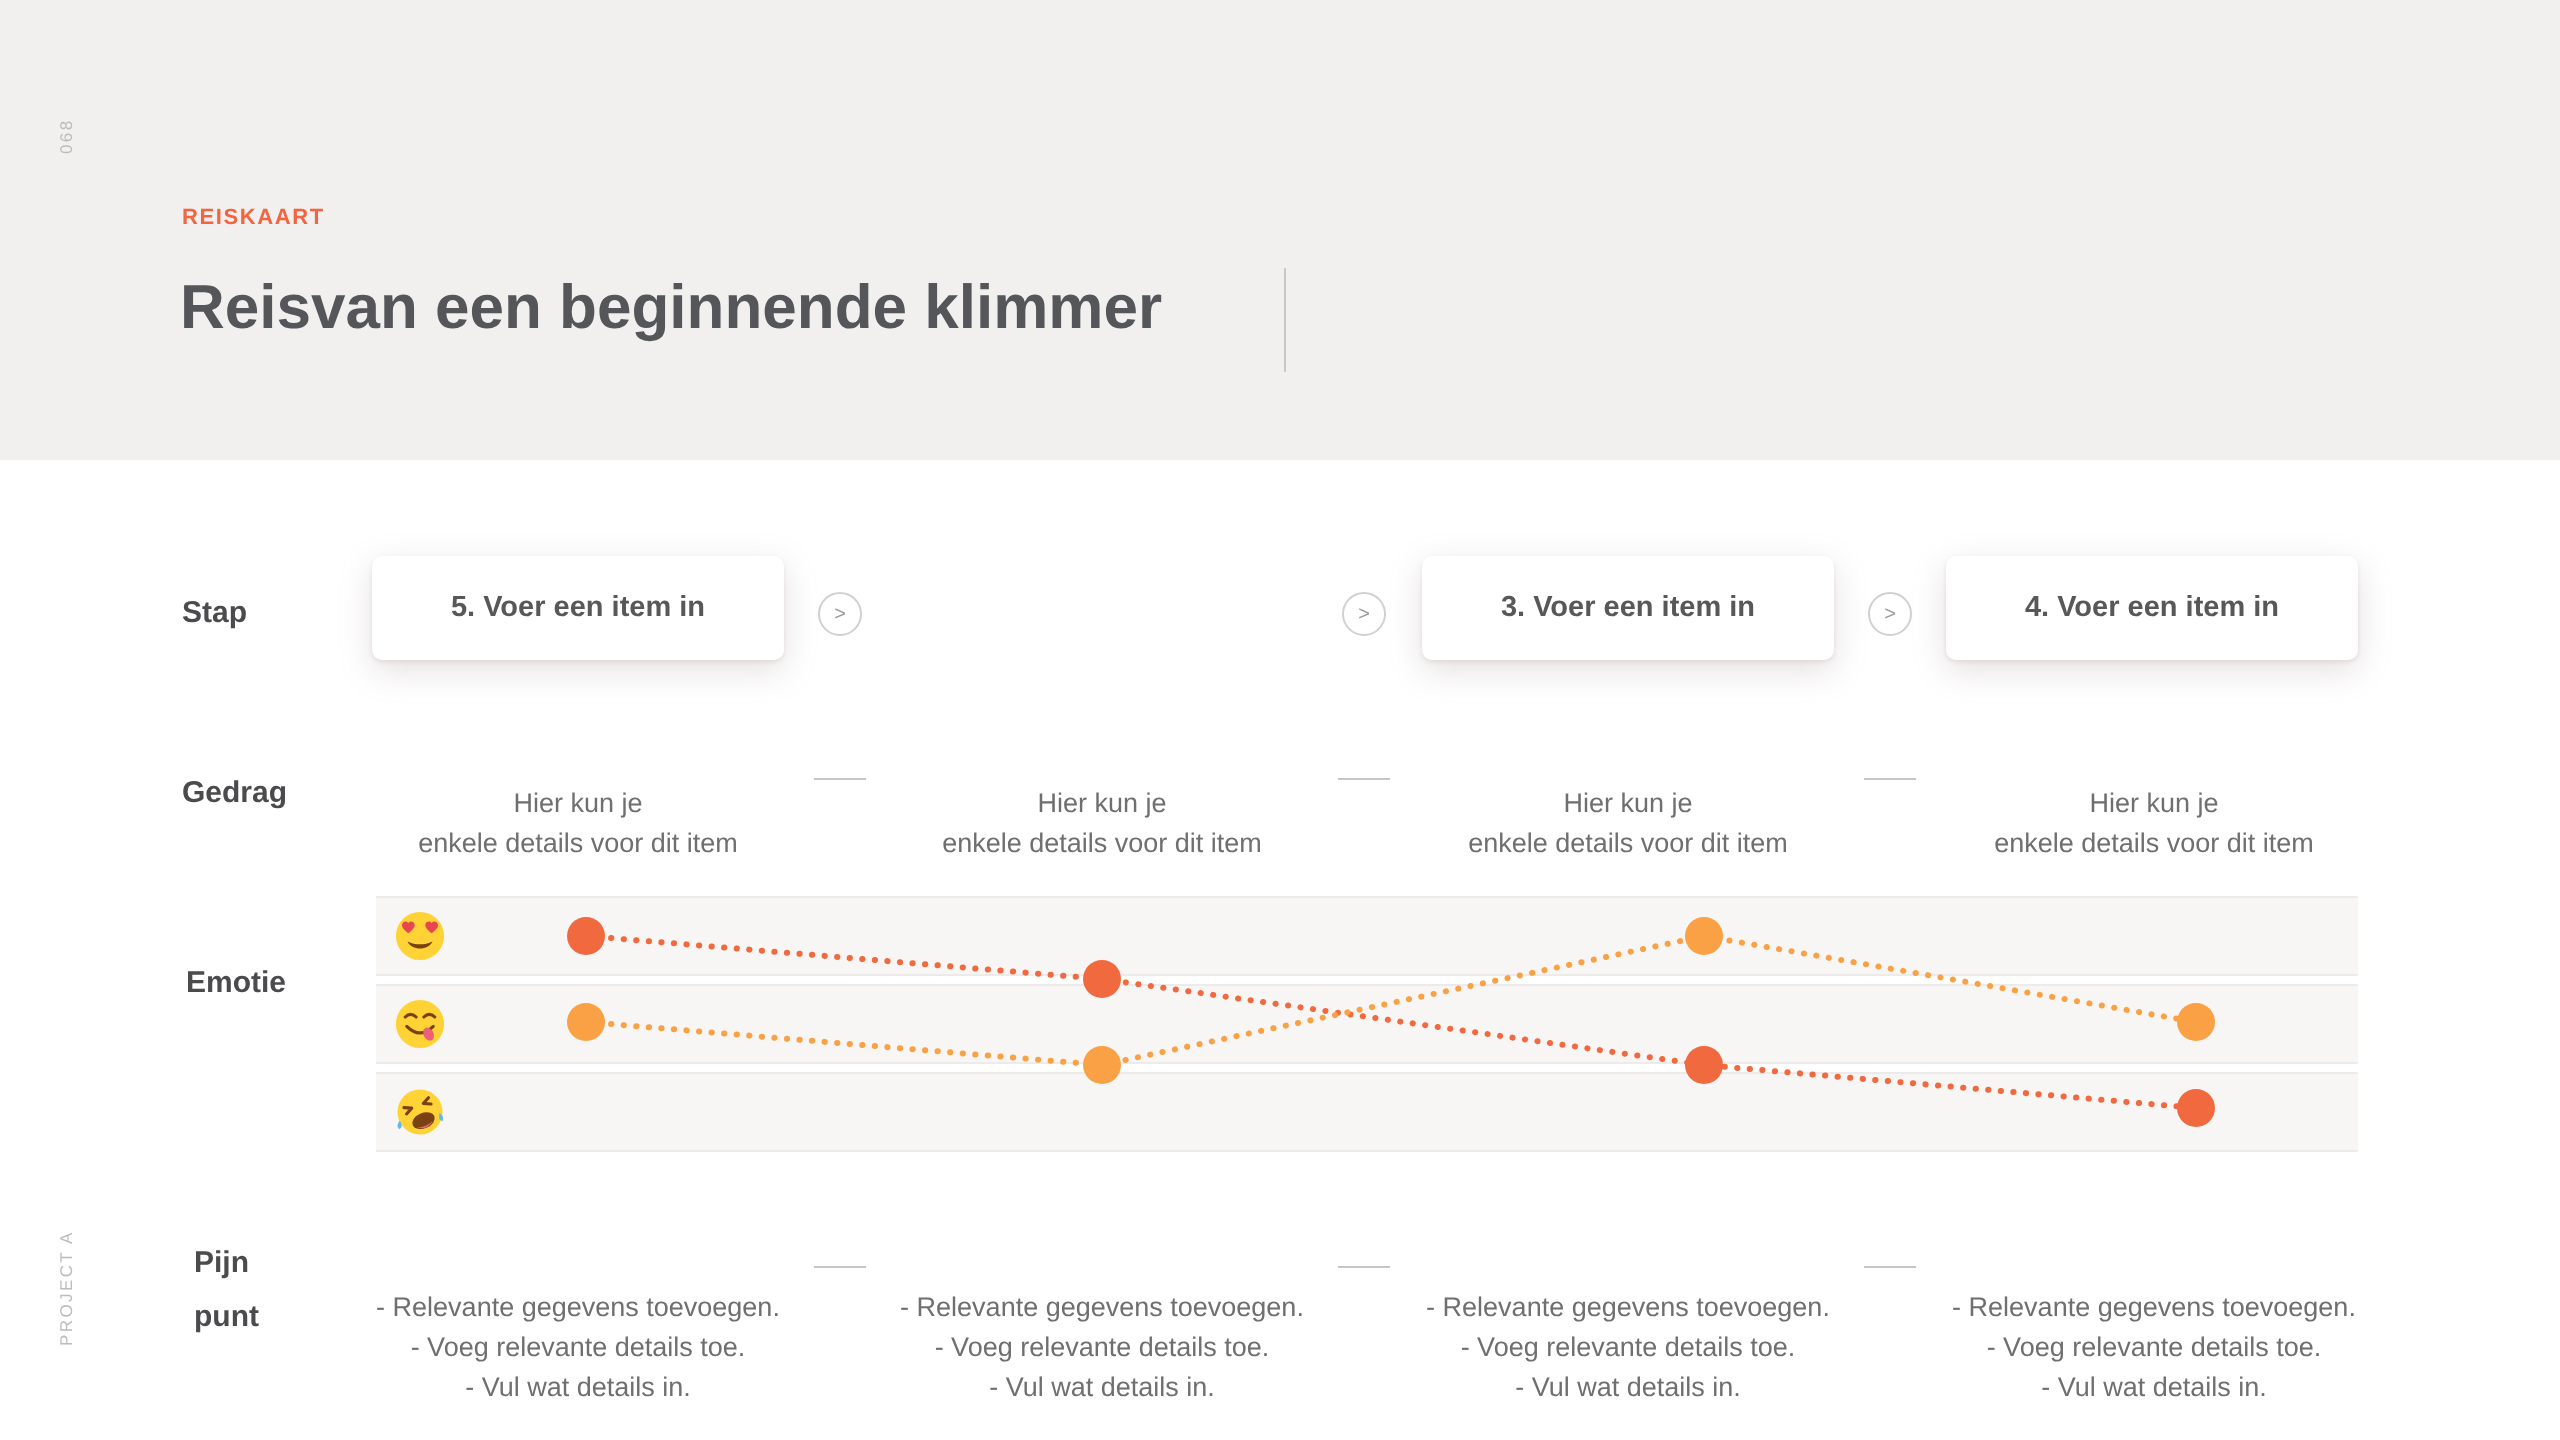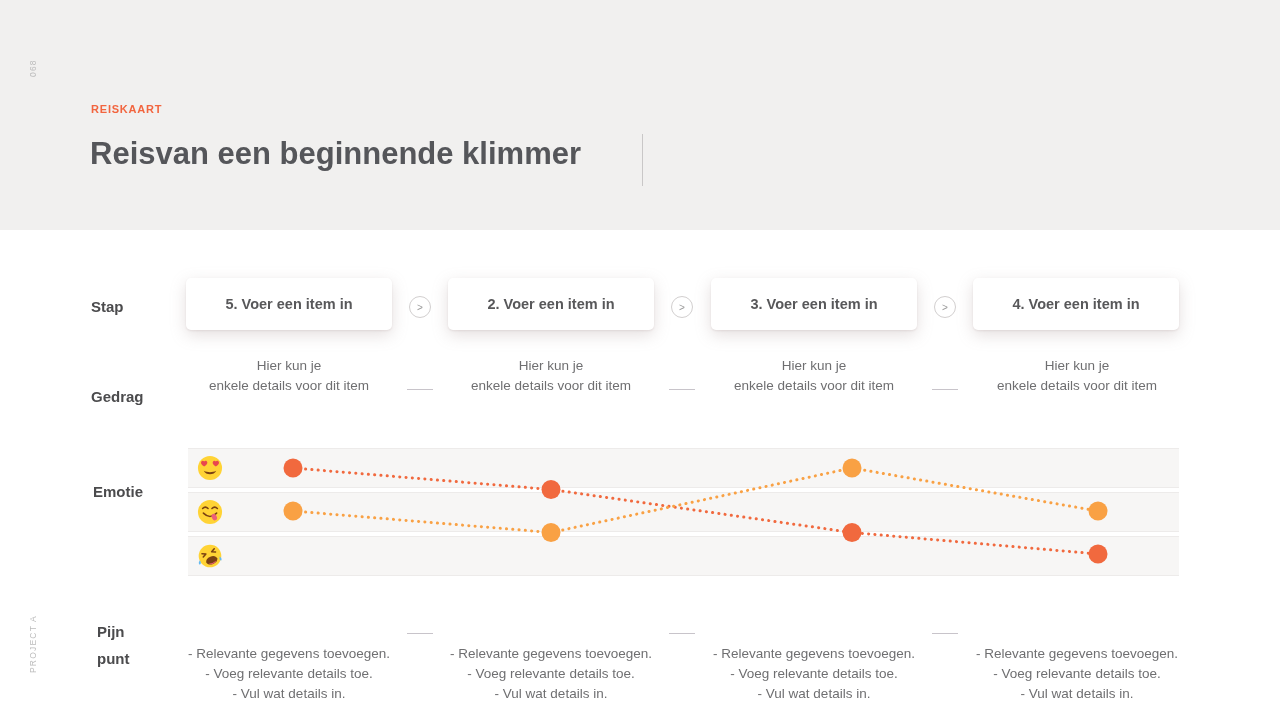--- a/index.html
+++ b/index.html
@@ -36,21 +36,21 @@
 
   .arrow-circle{position:absolute;top:296px;width:22px;height:22px;border:1px solid #d2cfcf;
                 border-radius:50%;display:flex;align-items:center;justify-content:center;
                 font-size:10px;color:#9a9a9a;box-sizing:border-box;}
   .arrow-circle.a1{left:409px;} .arrow-circle.a2{left:671px;} .arrow-circle.a3{left:934px;}
 
   .colblock{position:absolute;width:230px;text-align:center;font-size:13.5px;
             line-height:20px;color:#6f6f71;}
   .colblock.b1{left:174px;} .colblock.b2{left:436px;}
   .colblock.b3{left:699px;} .colblock.b4{left:962px;}
-  .colblock.gedrag{top:356px;}
+  .colblock.gedrag{top:392px;}
   .colblock.pain{top:604px;margin-top:40px;}
 
   .dash{position:absolute;width:26px;height:1px;background:#c8c4ca;}
   .dash.gd1{left:407px;top:389px;} .dash.gd2{left:669px;top:389px;} .dash.gd3{left:932px;top:389px;}
   .dash.pd1{left:407px;top:633px;} .dash.pd2{left:669px;top:633px;} .dash.pd3{left:932px;top:633px;}
 
   .band{position:absolute;left:188px;width:991px;height:40px;background:#f7f6f5;
         border-top:1px solid #edebea;border-bottom:1px solid #edebea;box-sizing:border-box;}
   .band.r1{top:448px;} .band.r2{top:492px;} .band.r3{top:536px;}
 
@@ -73,21 +73,20 @@
 
   <div class="rowlabel stap">Stap</div>
   <div class="rowlabel gedrag">Gedrag</div>
   <div class="rowlabel emotie">Emotie</div>
   <div class="rowlabel pijn">
     <div>Pijn</div>
     <div>punt</div>
   </div>
 
   <div class="step-card c1">5. Voer een item in</div>
-  <div class="step-card c2">2. Voer een item in</div>
   <div class="step-card c3">3. Voer een item in</div>
   <div class="step-card c4">4. Voer een item in</div>
   <div class="arrow-circle a1">&gt;</div>
   <div class="arrow-circle a2">&gt;</div>
   <div class="arrow-circle a3">&gt;</div>
 
   <div class="colblock gedrag b1">
     <div>Hier kun je</div>
     <div>enkele details voor dit item</div>
   </div>

